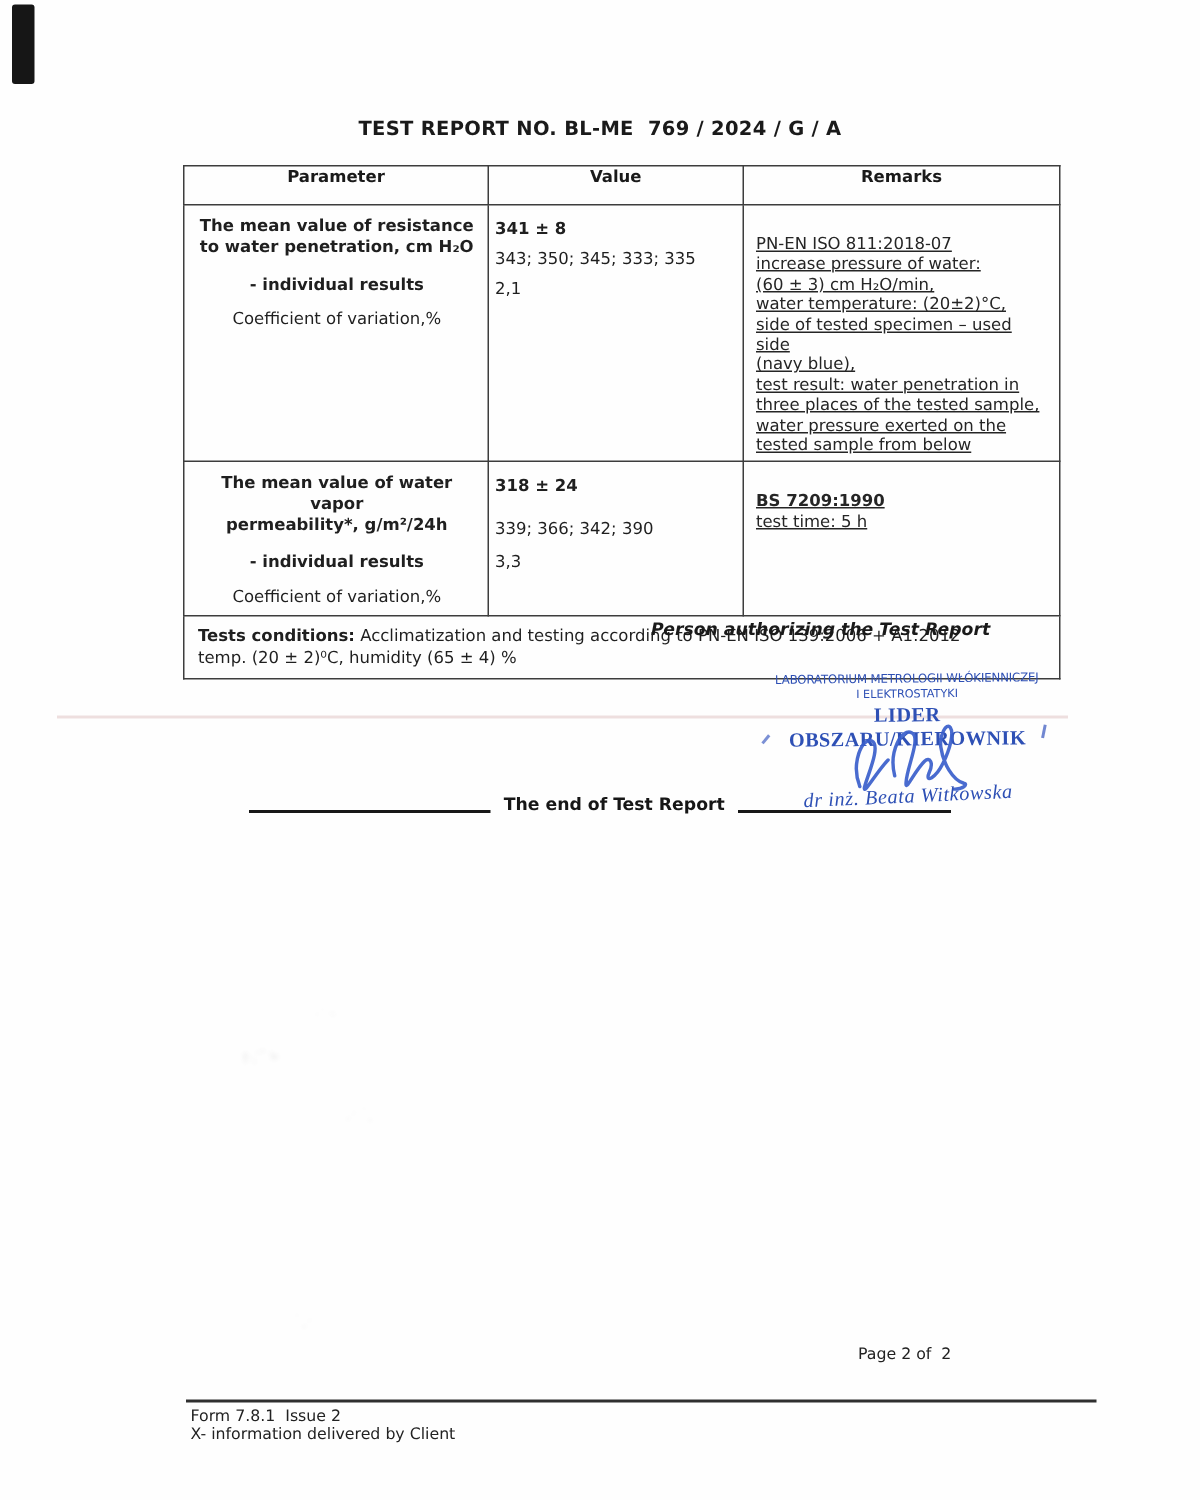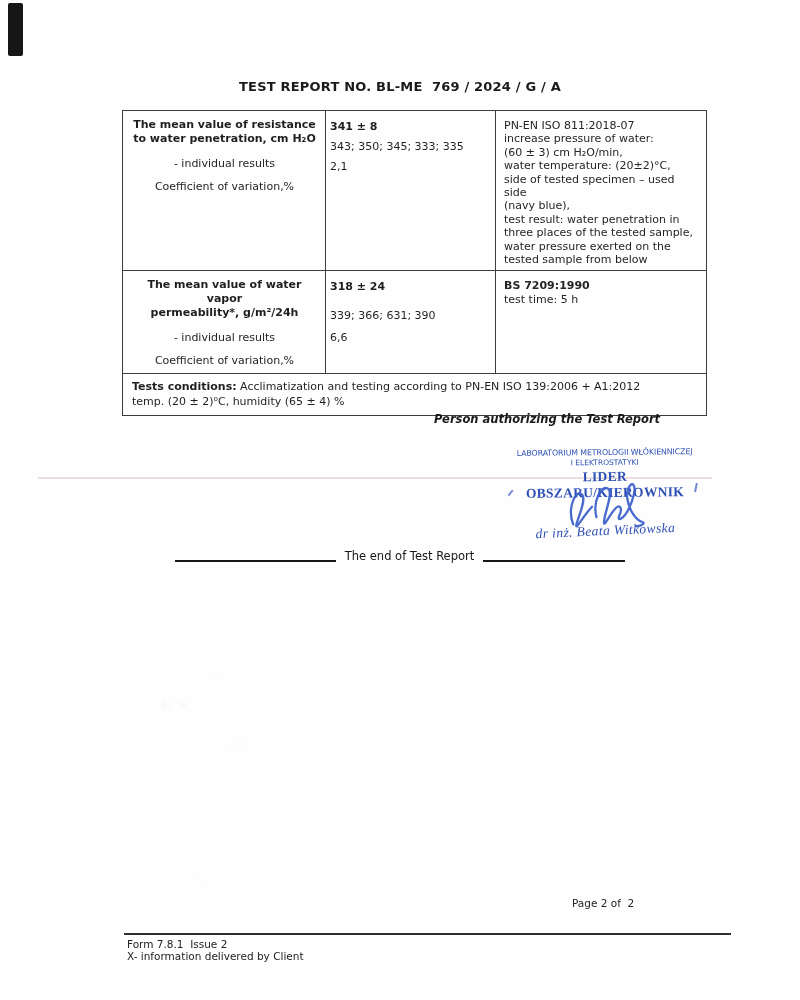--- a/index.html
+++ b/index.html
@@ -37,29 +37,29 @@
   }
   col.c-param { width:203px; }
   col.c-value { width:170px; }
   col.c-remarks { width:211px; }
   th.head {
     height:26px; font-size:12px; font-weight:bold; text-align:center;
     vertical-align:middle; color:#1a1a1a;
   }
   td.param { padding:7px 8px 6px 9px;text-align:center; }
   td.param .p-title { font-weight:bold; line-height:14px; }
-  td.param .p-sub1 { margin-top:11px; }
+  td.param .p-sub1 { margin-top:11px;font-weight:bold; }
   td.param .p-sub2 { margin-top:10px; }
   td.value { text-align:left; padding:6px 4px; }
   td.value .v-mean { font-weight:bold; margin-top:3px; }
   td.value .v-ind { margin-top:7px; }
   td.value .v-cv { margin-top:7px; }
   td.value.row2 .v-ind { margin-top:16px; }
   td.value.row2 .v-cv { margin-top:9px; }
-  td.remarks { padding:8px 6px 4px 8px; font-size:10.5px; line-height:13.4px; color:#252525; }
+  td.remarks { padding:19px 6px 4px 8px; font-size:10.5px; line-height:13.4px; color:#252525;text-decoration:underline; }
   td.remarks .r-bold { font-weight:bold; font-size:11px; }
   tr.r1 td { height:138px; }
   tr.r2 td { height:83px; }
   td.conditions { padding:6px 9px; height:40px; line-height:14.5px; }
   td.conditions .c-label { font-weight:bold; }
 
   .authorizing {
     position:absolute; left:434px; top:412px;
     font-weight:bold; font-size:11.5px; color:#1a1a1a;font-style:italic;
   }
@@ -97,21 +97,21 @@
     background:rgba(52,84,190,.7); transform:rotate(12deg);
   }
 
   .end-row {
     position:absolute; left:158px; top:529px; width:484px;
     display:flex; align-items:flex-end; justify-content:center;
   }
   .end-row .rule { border-bottom:2px solid #171717; margin-bottom:1px; }
   .end-row .rule-l { width:161px; margin-right:9px; }
   .end-row .rule-r { width:142px; margin-left:9px; }
-  .end-row .end-text { font-weight:normal; font-size:11.5px; color:#161616;margin-top:20px; }
+  .end-row .end-text { font-weight:bold; font-size:11.5px; color:#161616; }
 
   
   .smudge { position:absolute; filter:blur(1.5px); opacity:.13; color:#555; font-size:9px; }
   .sm1 { left:162px; top:700px; transform:rotate(-8deg); }
   .sm2 { left:210px; top:672px; opacity:.08; }
   .sm3 { left:230px; top:738px; opacity:.09; transform:rotate(4deg); }
   .sm4 { left:196px; top:876px; opacity:.10; }
 
   .footer-rule {
     position:absolute; left:124px; top:933px; width:607px;
@@ -128,20 +128,25 @@
 
 <div class="page-title prekeep">TEST REPORT NO. BL-ME  769 / 2024 / G / A</div>
 
 <table class="report">
   <colgroup>
       <col class="c-param">
       <col class="c-value">
       <col class="c-remarks">
     </colgroup>
   <tbody>
+      <tr>
+    <th class="head">Parameter</th>
+    <th class="head">Value</th>
+    <th class="head">Remarks</th>
+  </tr>
   <tr class="r1">
     <td class="param">
       <div class="p-title pre">The mean value of resistance
 to water penetration, cm H₂O</div>
       <div class="p-sub1">- individual results</div>
       <div class="p-sub2">Coefficient of variation,%</div>
     </td>
     <td class="value">
       <div class="v-mean">341 ± 8</div>
       <div class="v-ind">343; 350; 345; 333; 335</div>
@@ -162,22 +167,22 @@
   </tr>
   <tr class="r2">
     <td class="param">
       <div class="p-title pre">The mean value of water vapor
 permeability*, g/m²/24h</div>
       <div class="p-sub1">- individual results</div>
       <div class="p-sub2">Coefficient of variation,%</div>
     </td>
     <td class="value row2">
       <div class="v-mean">318 ± 24</div>
-      <div class="v-ind">339; 366; 631; 390</div>
-      <div class="v-cv">6,6</div>
+      <div class="v-ind">339; 366; 342; 390</div>
+      <div class="v-cv">3,3</div>
     </td>
     <td class="remarks">
       <div class="r-bold">BS 7209:1990</div>
       <div>test time: 5 h</div>
     </td>
   </tr>
   <tr>
     <td class="conditions" colspan="3">
       <span class="c-label">Tests conditions:</span><span class="pre"> Acclimatization and testing according to PN-EN ISO 139:2006 + A1:2012
 temp. (20 ± 2)⁰C, humidity (65 ± 4) %</span>

